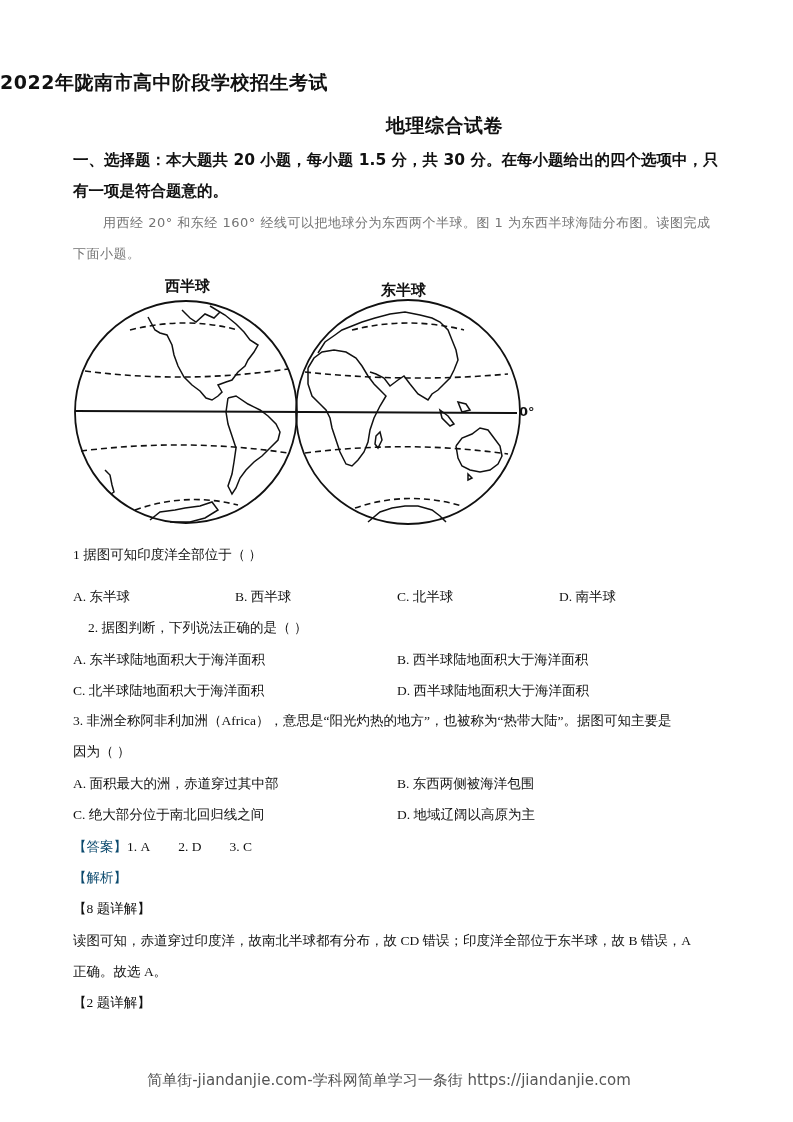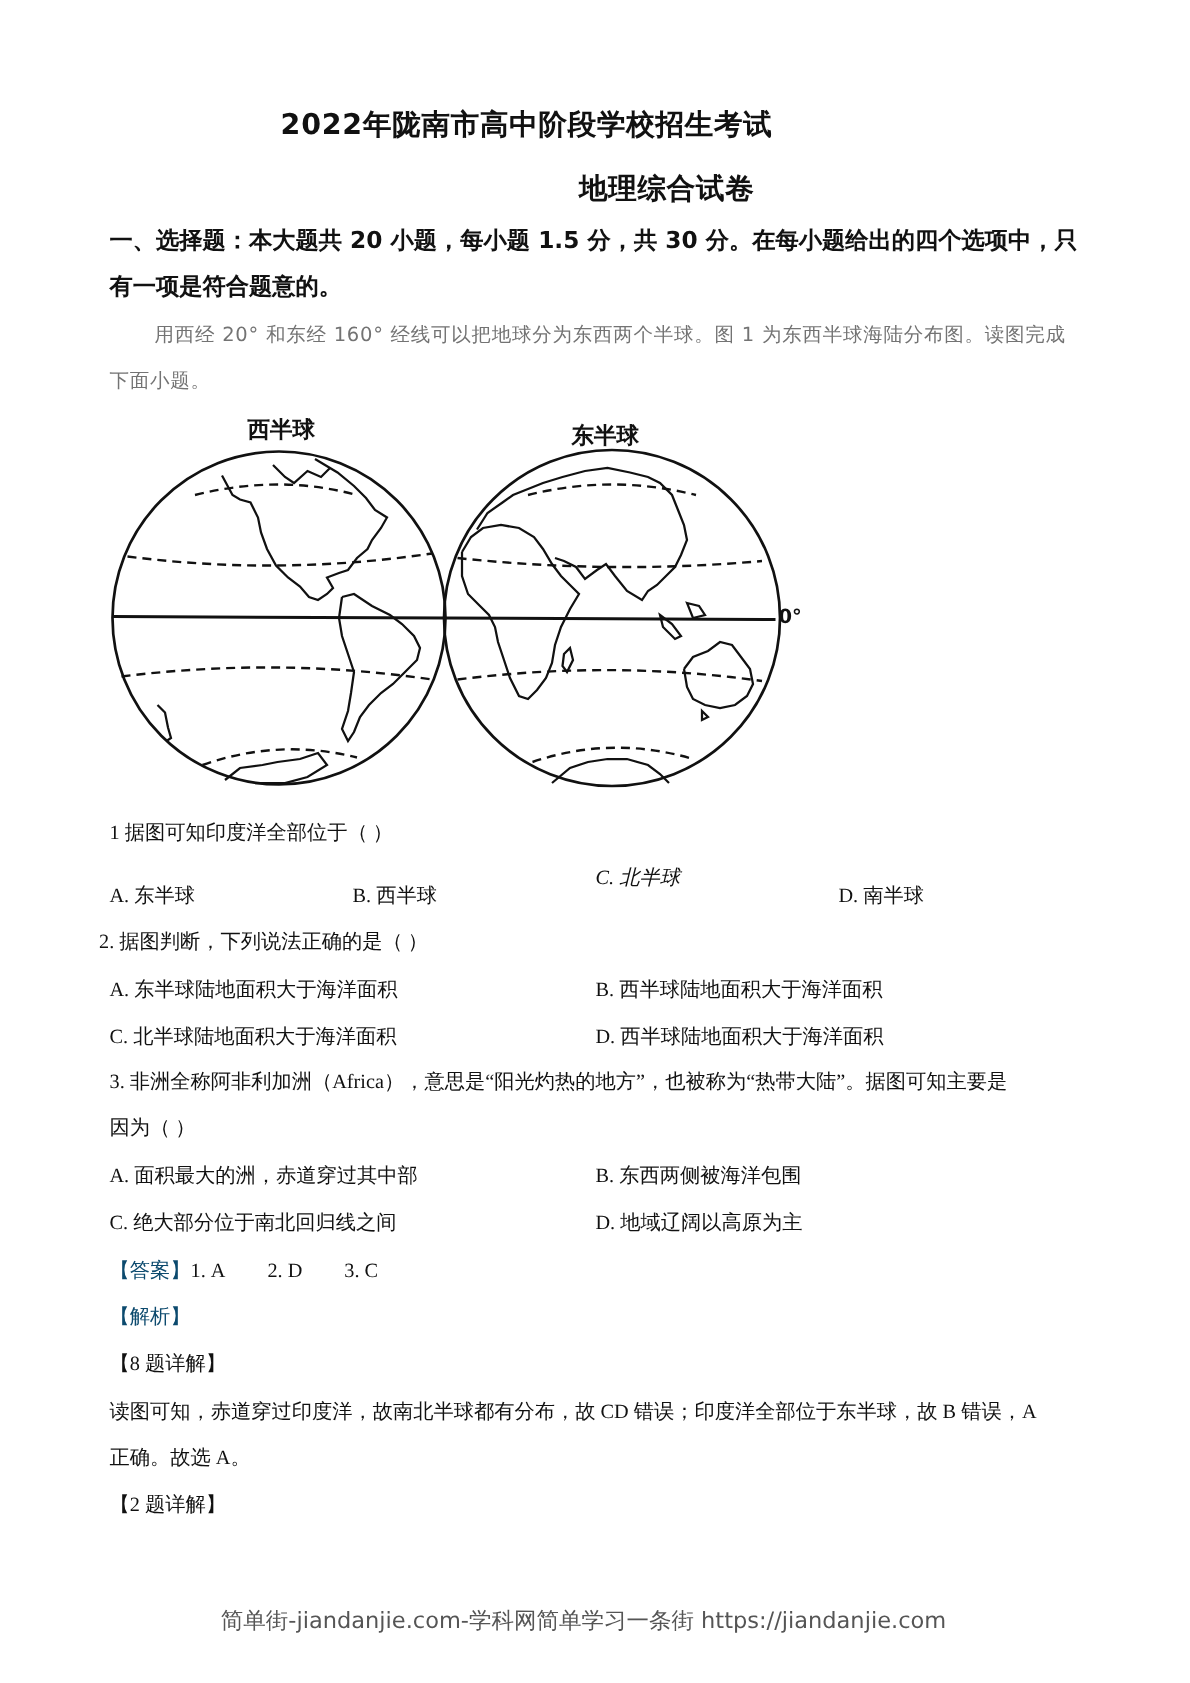--- a/index.html
+++ b/index.html
@@ -10,21 +10,21 @@
   .section { font-family:"DejaVu Sans","Liberation Sans",sans-serif; font-weight:bold; font-size:15.5px; }
   .intro { font-family:"DejaVu Sans","Liberation Sans",sans-serif; font-size:13px; color:#737373; letter-spacing:0.5px; }
   .q { font-size:13.5px; font-family:"Liberation Serif","DejaVu Serif",serif; }
   .accent { color:#0c4a6e; }
   .footer { font-family:"DejaVu Sans","Liberation Sans",sans-serif; font-size:15px; color:#555; }
   .maplabel { font-family:"DejaVu Sans","Liberation Sans",sans-serif; font-weight:bold; font-size:15px; }
 </style>
 </head>
 <body>
 
-<div class="abs title" style="left:16px;width:670px;text-align:center;top:70px;">2022年陇南市高中阶段学校招生考试</div>
+<div class="abs title" style="left:0;width:670px;text-align:left;top:70px;">2022年陇南市高中阶段学校招生考试</div>
 <div class="abs title" style="left:0;width:793px;text-align:center;top:113px;padding-left:48px;">地理综合试卷</div>
 
 <div class="abs section" style="left:73px;top:150px;">一、选择题：本大题共 20 小题，每小题 1.5 分，共 30 分。在每小题给出的四个选项中，只</div>
 <div class="abs section" style="left:73px;top:181px;">有一项是符合题意的。</div>
 
 <div class="abs intro" style="left:103px;top:214px;">用西经 20° 和东经 160° 经线可以把地球分为东西两个半球。图 1 为东西半球海陆分布图。读图完成</div>
 <div class="abs intro" style="left:73px;top:245px;">下面小题。</div>
 
 <div class="abs maplabel" style="left:165px;top:277px;">西半球</div>
 <div class="abs maplabel" style="left:381px;top:281px;">东半球</div>
@@ -74,24 +74,24 @@
     <path d="M456 446 L462 438 L472 434 L480 428 L488 430 L494 438 L500 446 L502 456 L498 464 L490 470 L480 472 L470 470 L462 466 L458 458 L456 446"></path>
     <path d="M468 474 L472 478 L468 480 Z"></path>
 
     <path d="M368 522 L380 512 L392 508 L405 506 L418 506 L432 510 L440 516 L446 522"></path>
   </g>
 </svg>
 
 <div class="abs q" style="left:73px;top:546px;">1  据图可知印度洋全部位于（     ）</div>
 <div class="abs q" style="left:73px;top:588px;">A. 东半球</div>
 <div class="abs q" style="left:235px;top:588px;">B. 西半球</div>
-<div class="abs q" style="left:397px;top:576px;font-style:italic;">C. 北半球</div>
+<div class="abs q" style="left:397px;top:588px;">C. 北半球</div>
 <div class="abs q" style="left:559px;top:588px;">D. 南半球</div>
 
-<div class="abs q" style="left:66px;top:619px;">2. 据图判断，下列说法正确的是（     ）</div>
+<div class="abs q" style="left:88px;top:619px;">2. 据图判断，下列说法正确的是（     ）</div>
 <div class="abs q" style="left:73px;top:651px;">A. 东半球陆地面积大于海洋面积</div>
 <div class="abs q" style="left:397px;top:651px;">B. 西半球陆地面积大于海洋面积</div>
 <div class="abs q" style="left:73px;top:682px;">C. 北半球陆地面积大于海洋面积</div>
 <div class="abs q" style="left:397px;top:682px;">D. 西半球陆地面积大于海洋面积</div>
 
 <div class="abs q" style="left:73px;top:712px;">3. 非洲全称阿非利加洲（Africa），意思是“阳光灼热的地方”，也被称为“热带大陆”。据图可知主要是</div>
 <div class="abs q" style="left:73px;top:743px;">因为（     ）</div>
 <div class="abs q" style="left:73px;top:775px;">A. 面积最大的洲，赤道穿过其中部</div>
 <div class="abs q" style="left:397px;top:775px;">B. 东西两侧被海洋包围</div>
 <div class="abs q" style="left:73px;top:806px;">C. 绝大部分位于南北回归线之间</div>

